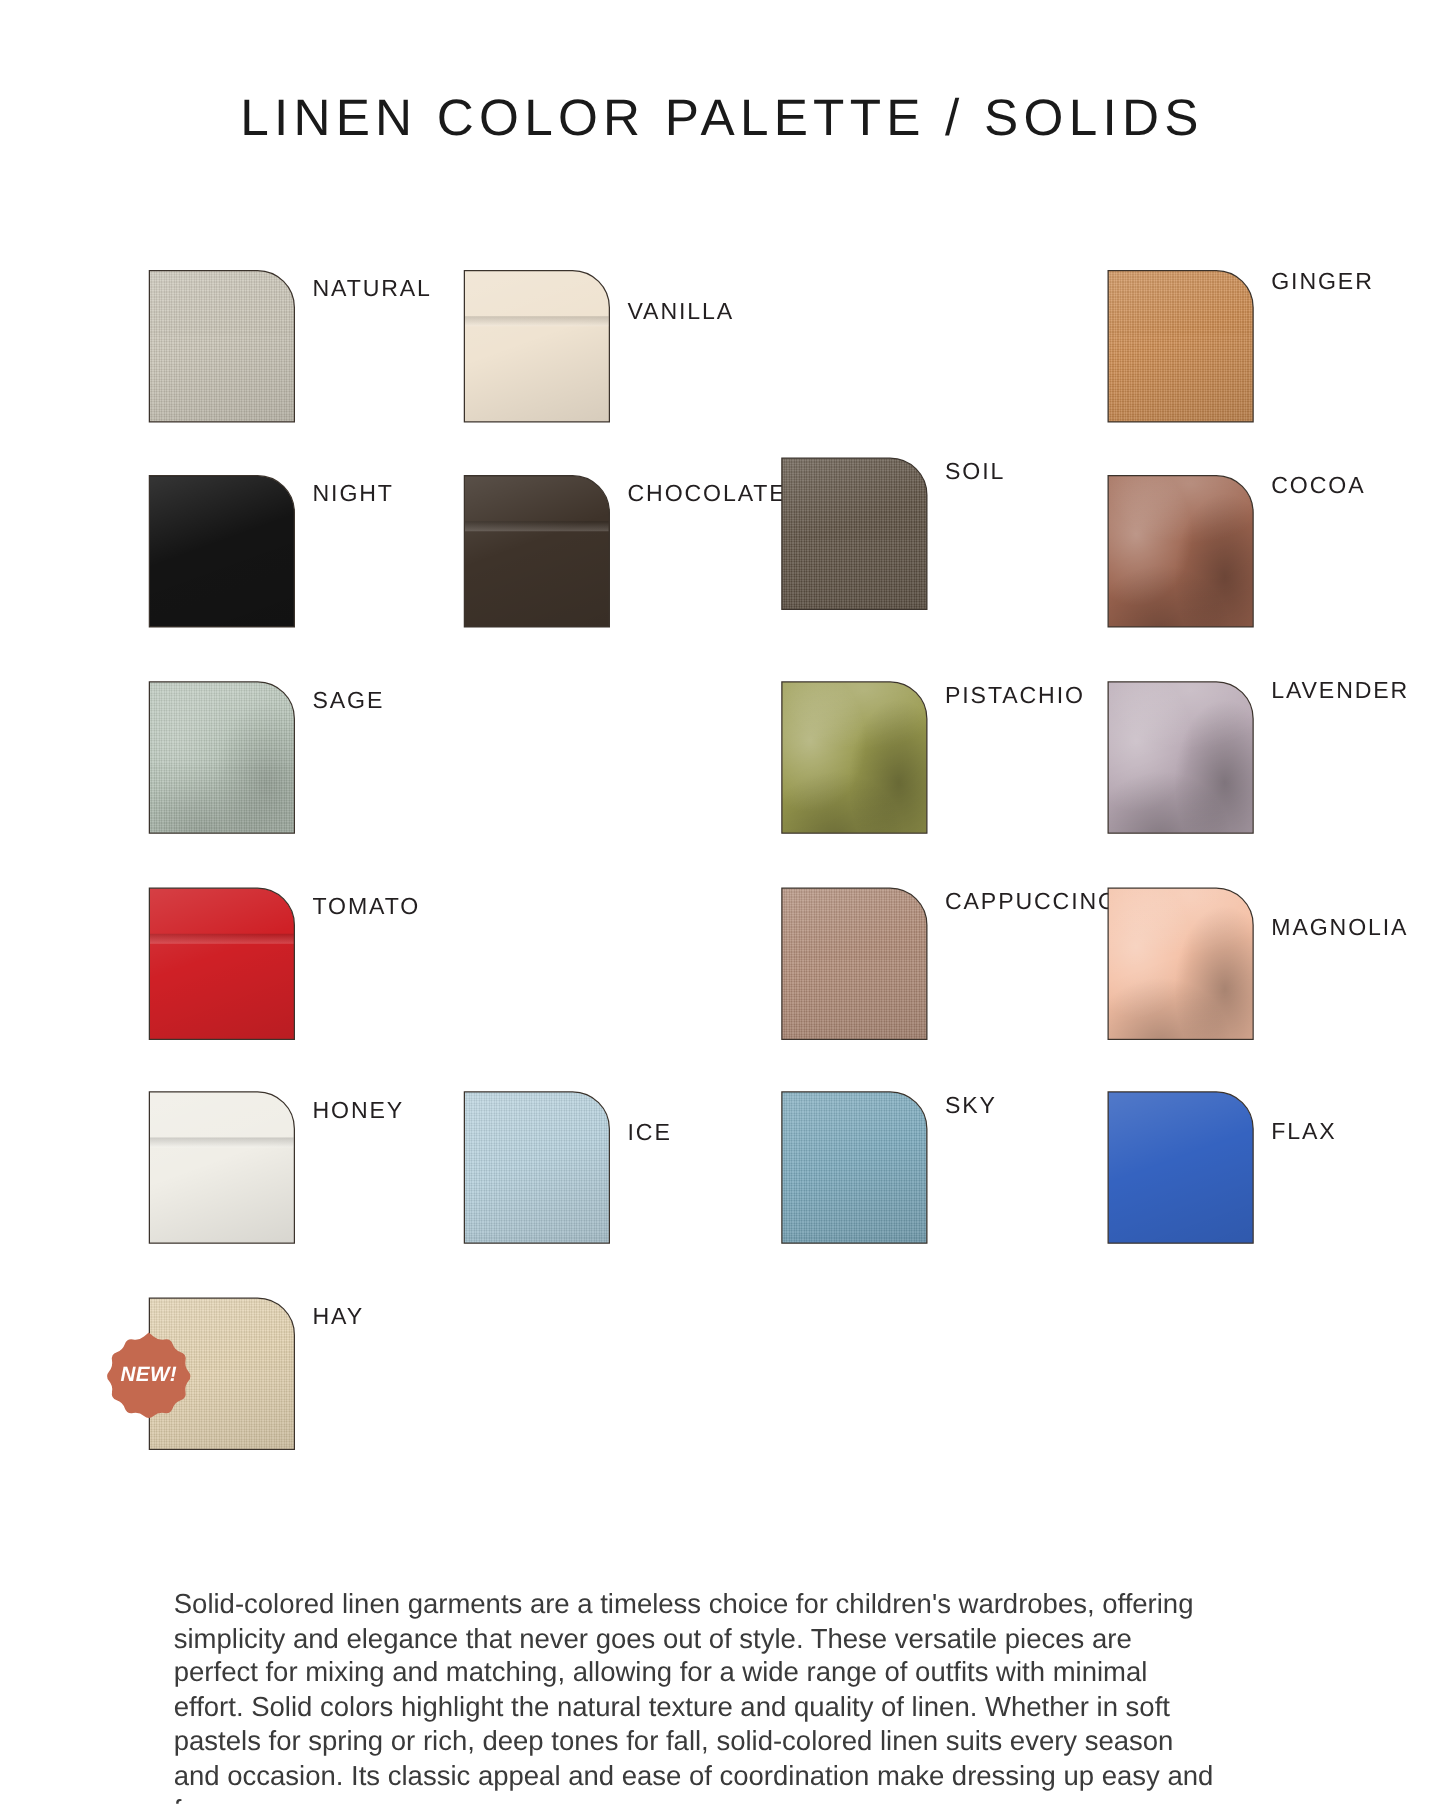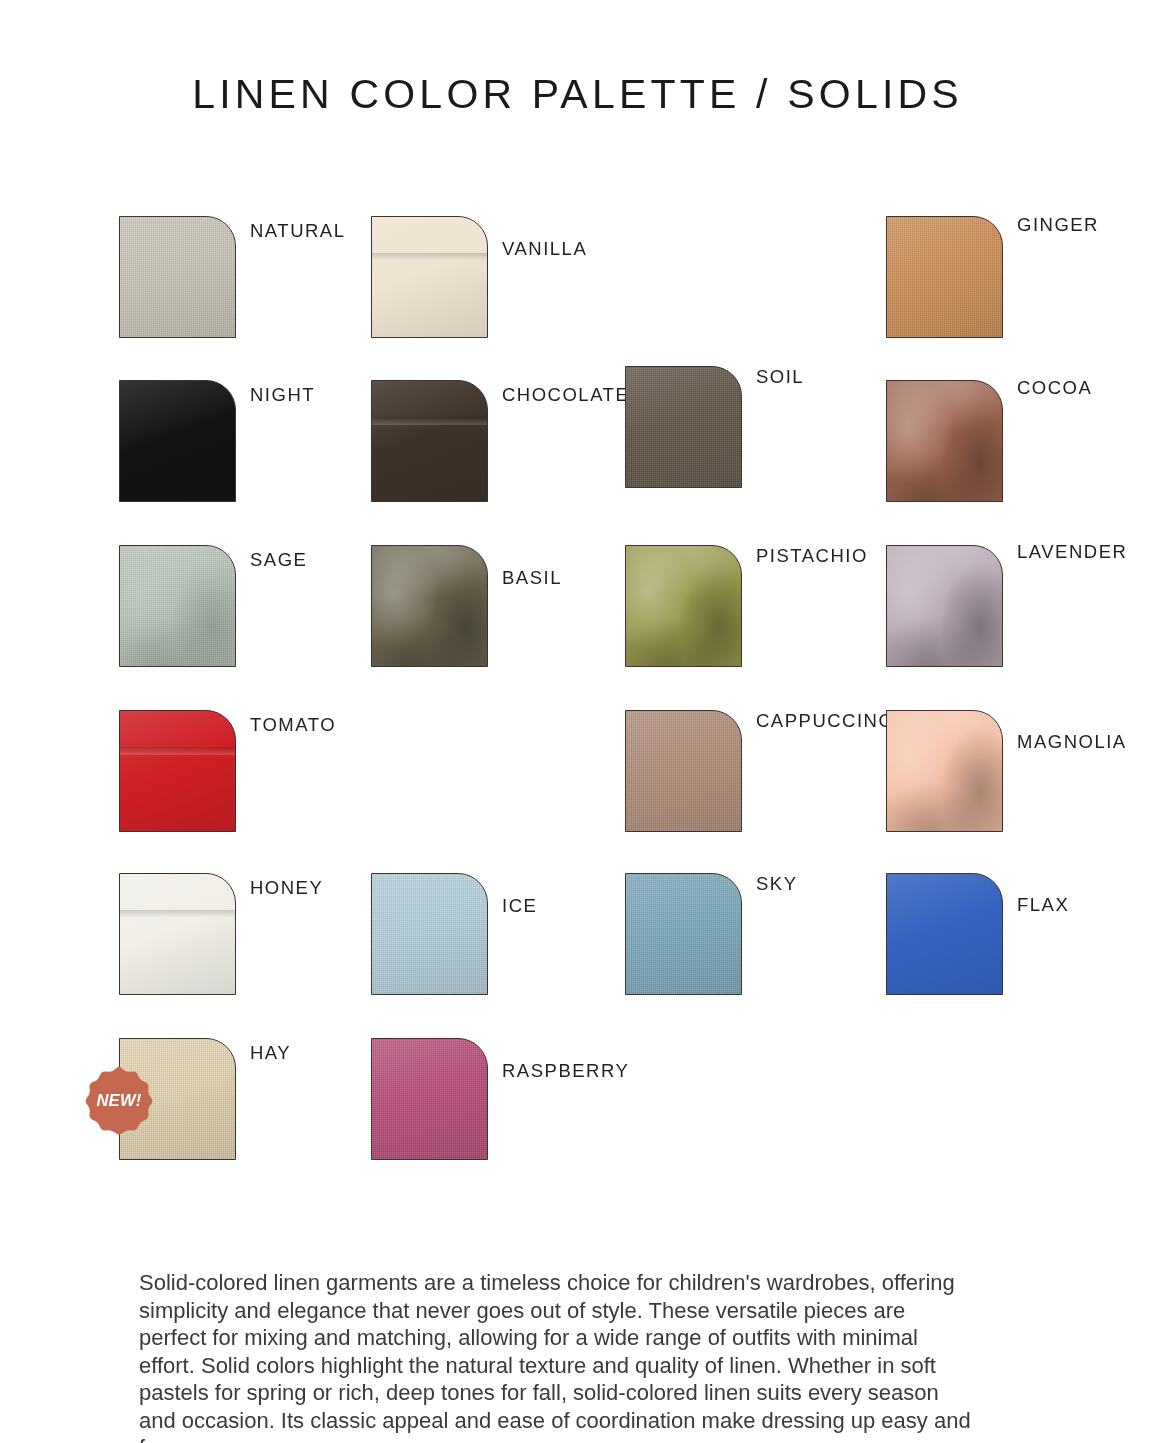--- a/index.html
+++ b/index.html
@@ -195,27 +195,20 @@
       <span class="swatch-label" style="top: 7px;">COCOA</span>
     </div>
     <div class="swatch-cell" style="left: 119px; top: 535px;">
       <div class="swatch-chip" style="background-color: rgb(180, 194, 182); border-color: rgb(59, 51, 44);">
         <span class="weave"></span>
         <span class="drape" style="opacity: 0.45;"></span>
         <span class="sheen"></span>
       </div>
       <span class="swatch-label" style="top: 14px;">SAGE</span>
     </div>
-    <div class="swatch-cell" style="left: 371px; top: 535px;">
-      <div class="swatch-chip" style="background-color: rgb(107, 101, 80); border-color: rgb(59, 51, 44);">
-        <span class="drape"></span>
-        <span class="sheen"></span>
-      </div>
-      <span class="swatch-label" style="top: 32px;">BASIL</span>
-    </div>
     <div class="swatch-cell" style="left: 625px; top: 535px;">
       <div class="swatch-chip" style="background-color: rgb(152, 153, 78); border-color: rgb(59, 51, 44);">
         <span class="drape"></span>
         <span class="sheen"></span>
       </div>
       <span class="swatch-label" style="top: 10px;">PISTACHIO</span>
     </div>
     <div class="swatch-cell" style="left: 886px; top: 535px;">
       <div class="swatch-chip" style="background-color: rgb(184, 169, 180); border-color: rgb(59, 51, 44);">
         <span class="drape"></span>
@@ -277,22 +270,15 @@
         <span class="sheen"></span>
       </div>
       <span class="swatch-label" style="top: 14px;">HAY</span>
       <div class="new-badge" style="left: -36px; top: 37px;">
         <svg viewBox="0 0 72 72">
           <path d="M 36.00 1.00 Q 36.00 1.00 39.82 4.25 Q 43.64 7.51 48.57 6.60 Q 53.50 5.69 55.18 10.41 Q 56.86 15.14 61.59 16.82 Q 66.31 18.50 65.40 23.43 Q 64.49 28.36 67.75 32.18 Q 71.00 36.00 67.75 39.82 Q 64.49 43.64 65.40 48.57 Q 66.31 53.50 61.59 55.18 Q 56.86 56.86 55.18 61.59 Q 53.50 66.31 48.57 65.40 Q 43.64 64.49 39.82 67.75 Q 36.00 71.00 32.18 67.75 Q 28.36 64.49 23.43 65.40 Q 18.50 66.31 16.82 61.59 Q 15.14 56.86 10.41 55.18 Q 5.69 53.50 6.60 48.57 Q 7.51 43.64 4.25 39.82 Q 1.00 36.00 4.25 32.18 Q 7.51 28.36 6.60 23.43 Q 5.69 18.50 10.41 16.82 Q 15.14 15.14 16.82 10.41 Q 18.50 5.69 23.43 6.60 Q 28.36 7.51 32.18 4.25 Z" fill="#c4694f"></path>
         </svg>
         <span class="new-badge-text" style="color: rgb(255, 255, 255);">NEW!</span>
       </div>
     </div>
-    <div class="swatch-cell" style="left: 371px; top: 1028px;">
-      <div class="swatch-chip" style="background-color: rgb(184, 74, 120); border-color: rgb(59, 51, 44);">
-        <span class="weave"></span>
-        <span class="sheen"></span>
-      </div>
-      <span class="swatch-label" style="top: 32px;">RASPBERRY</span>
-    </div>
   </div>
 
 <p class="description">Solid-colored linen garments are a timeless choice for children's wardrobes, offering simplicity and elegance that never goes out of style. These versatile pieces are perfect for mixing and matching, allowing for a wide range of outfits with minimal effort. Solid colors highlight the natural texture and quality of linen. Whether in soft pastels for spring or rich, deep tones for fall, solid-colored linen suits every season and occasion. Its classic appeal and ease of coordination make dressing up easy and fun.</p>
 
 </body></html>

